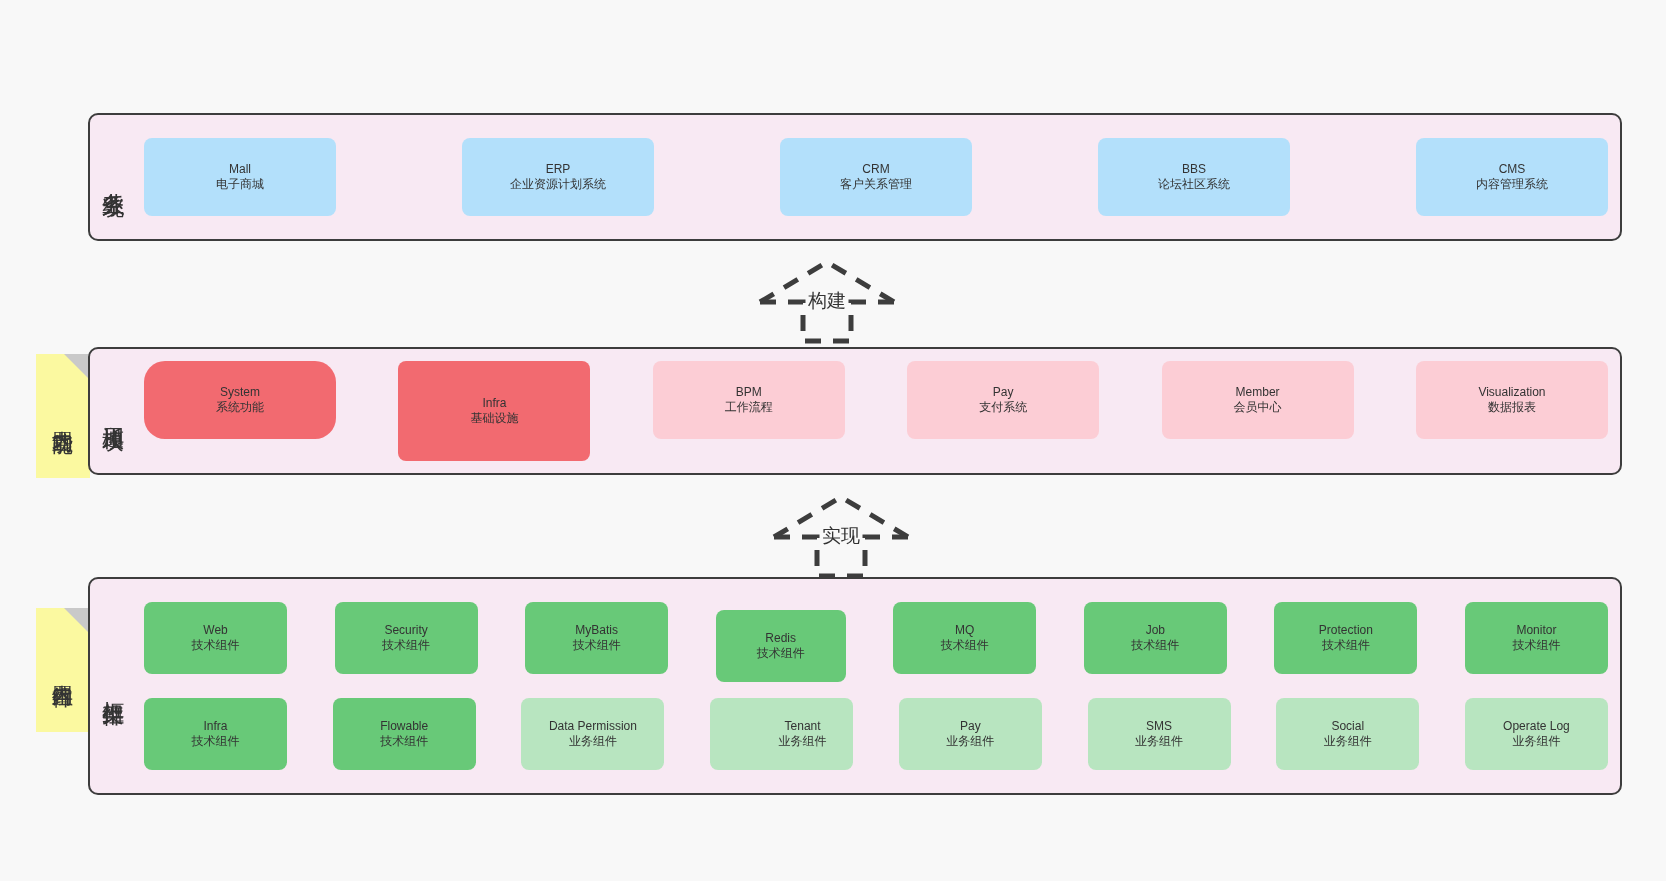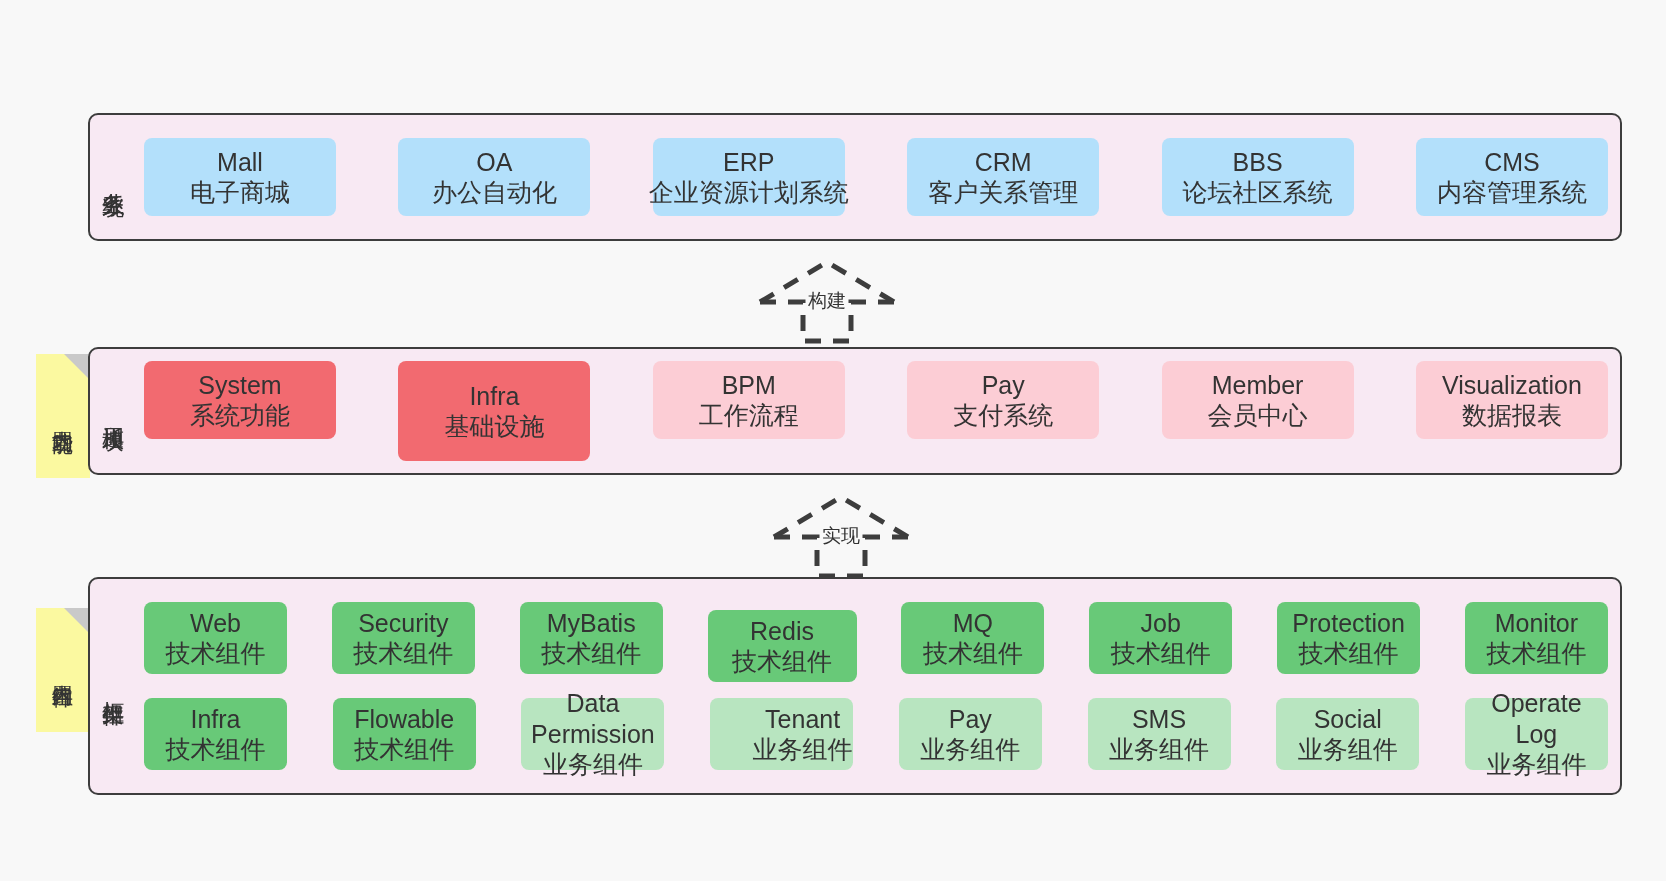--- a/index.html
+++ b/index.html
@@ -64,21 +64,21 @@
   
   .box {
     box-sizing: border-box;
     border-radius: 8px;
     display: flex;
     flex-direction: column;
     align-items: center;
     justify-content: center;
     text-align: center;
     color: #333333;
-    font-size: 25px;
+    font-size: 12px;
     line-height: 1.22;
     padding: 4px 6px;
   }
   .box .t1 { white-space: normal; }
   .box .t2 { white-space: nowrap; }
 
   .box.blue   { background: #b3e0fb; }
   .box.redd   { background: #f26a70; }
   .box.pink   { background: #fccdd5; }
   .box.green  { background: #68c978; }
@@ -133,24 +133,20 @@
 
   <div class="layer" id="layer-business" style="left:88px; top:113px; width:1534px; height:128px;">
     <div class="layer-title">业务系统</div>
     <div class="layer-body">
         <div class="row">
           <div class="box blue" style="width: 192px; height: 78px;">
             <div class="t1">Mall</div>
             <div class="t2">电子商城</div>
           </div>
           <div class="box blue" style="width: 192px; height: 78px;">
-            <div class="t1">OA</div>
-            <div class="t2">办公自动化</div>
-          </div>
-          <div class="box blue" style="width: 192px; height: 78px;">
             <div class="t1">ERP</div>
             <div class="t2">企业资源计划系统</div>
           </div>
           <div class="box blue" style="width: 192px; height: 78px;">
             <div class="t1">CRM</div>
             <div class="t2">客户关系管理</div>
           </div>
           <div class="box blue" style="width: 192px; height: 78px;">
             <div class="t1">BBS</div>
             <div class="t2">论坛社区系统</div>
@@ -173,21 +169,21 @@
 
   <div class="note" id="note-common" style="left:36px; top:354px; width:54px; height:124px;">
     <span class="fold"></span>
     <span>内置功能</span>
   </div>
 
   <div class="layer" id="layer-common" style="left:88px; top:347px; width:1534px; height:128px;">
     <div class="layer-title">通用模块</div>
     <div class="layer-body">
         <div class="row">
-          <div class="box redd" style="width: 192px; height: 78px;">
+          <div class="box redd" style="width: 192px; height: 78px; border-radius: 21px;">
             <div class="t1">System</div>
             <div class="t2">系统功能</div>
           </div>
           <div class="box redd" style="width: 192px; height: 100px;">
             <div class="t1">Infra</div>
             <div class="t2">基础设施</div>
           </div>
           <div class="box pink" style="width: 192px; height: 78px;">
             <div class="t1">BPM</div>
             <div class="t2">工作流程</div>
@@ -230,21 +226,21 @@
             <div class="t2">技术组件</div>
           </div>
           <div class="box green" style="width: 143px; height: 72px;">
             <div class="t1">Security</div>
             <div class="t2">技术组件</div>
           </div>
           <div class="box green" style="width: 143px; height: 72px;">
             <div class="t1">MyBatis</div>
             <div class="t2">技术组件</div>
           </div>
-          <div class="box green" style="width: 149px; height: 72px; margin-top: 8px;">
+          <div class="box green" style="width: 130px; height: 72px; margin-top: 8px;">
             <div class="t1">Redis</div>
             <div class="t2">技术组件</div>
           </div>
           <div class="box green" style="width: 143px; height: 72px;">
             <div class="t1">MQ</div>
             <div class="t2">技术组件</div>
           </div>
           <div class="box green" style="width: 143px; height: 72px;">
             <div class="t1">Job</div>
             <div class="t2">技术组件</div>

